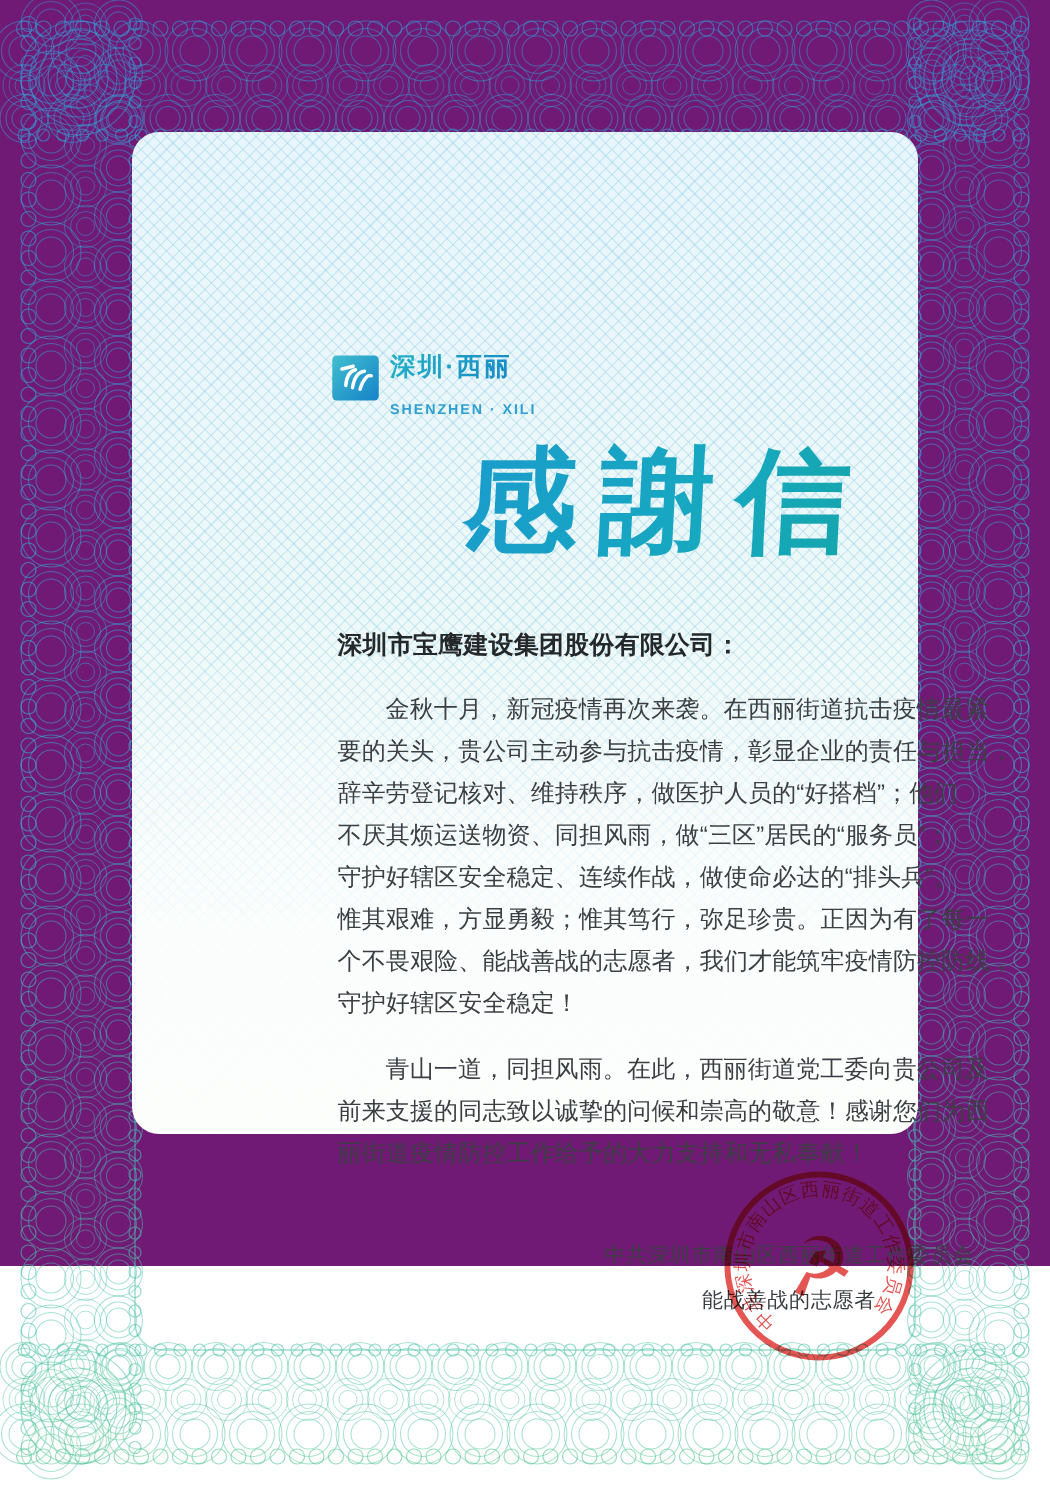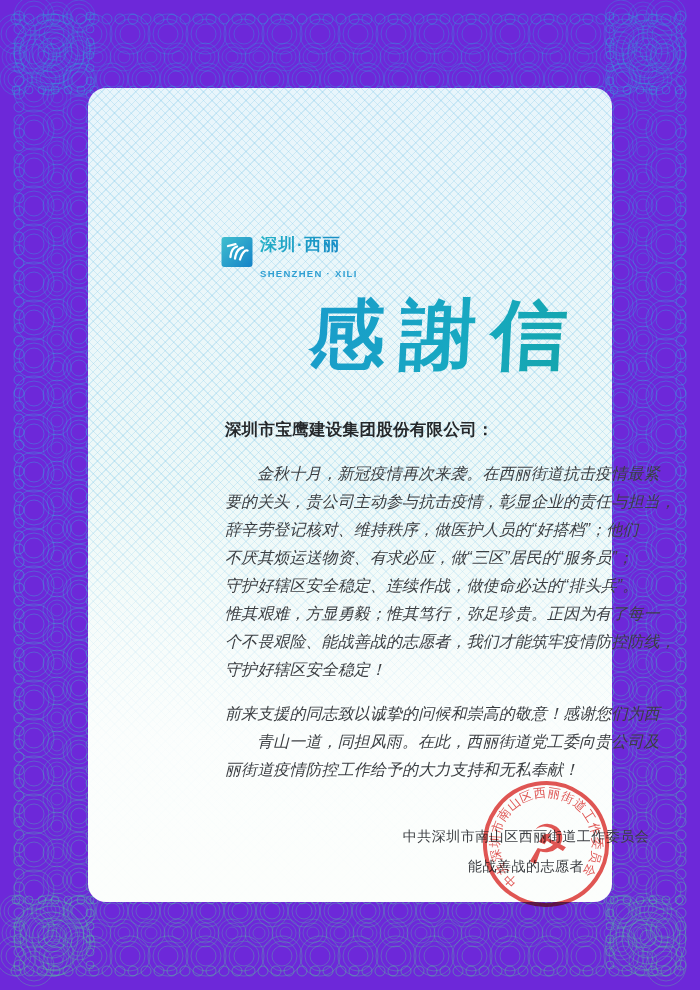--- a/index.html
+++ b/index.html
@@ -1,21 +1,21 @@
 <!DOCTYPE html>
 <html><head>
 <meta charset="utf-8">
 <style>
   html,body{margin:0;padding:0;}
   body{
     width:700px;height:990px;background:#ffffff;
     font-family:"Liberation Sans","DejaVu Sans",sans-serif;
     position:relative;overflow:hidden;
   }
-  .page{position:absolute;inset:0;width:700px;height:990px;background:#6d28d9;}
+  .page{position:absolute;inset:0;width:700px;height:844px;background:#701a75;}
   #guilloche{position:absolute;left:0;top:0;}
   
   .inner{
     position:absolute;left:88px;top:88px;right:88px;bottom:88px;
     border-radius:18px;
     background:
       linear-gradient(180deg, rgba(255,255,255,0) 48%, rgba(252,254,253,0.92) 80%, rgba(252,254,252,0.98) 100%),
       repeating-linear-gradient(45deg, rgba(118,196,232,0.26) 0 1px, rgba(0,0,0,0) 1px 6px),
       repeating-linear-gradient(135deg, rgba(118,196,232,0.26) 0 1px, rgba(0,0,0,0) 1px 6px),
       linear-gradient(180deg,#e8f5fb,#eef9f7 60%,#f9fdfb);
@@ -36,21 +36,21 @@
     font-family:"Liberation Serif","DejaVu Serif",serif;
     background:linear-gradient(105deg,#1c8fd6 8%,#17a9c0 55%,#0f9e8b 95%);
     -webkit-background-clip:text;background-clip:text;color:transparent;
     transform:skewX(-3deg);
   }
   .salutation{
     position:absolute;left:137px;top:331px;
     font-size:16.5px;font-weight:bold;color:#25282b;letter-spacing:0.3px;
   }
   .para{position:absolute;left:137px;width:440px;color:#3b3e42;font-size:16px;}
-  .para .line{height:28px;line-height:28px;white-space:nowrap;letter-spacing:0.1px;font-style:italic;}
+  .para .line{height:28px;line-height:28px;white-space:nowrap;letter-spacing:0.1px;}
   .para .first{text-indent:32px;}
   .p1{top:372px;}
   .p2{top:612px;}
   .sign{position:absolute;left:308px;top:733px;width:260px;text-align:center;color:#3b3e42;}
   .sign div{height:30px;line-height:30px;font-size:14px;letter-spacing:0.5px;}
   .stamp{
     position:absolute;left:388px;top:686px;width:140px;height:140px;
     mix-blend-mode:multiply;opacity:0.88;transform:rotate(-10deg);
   }
 </style>
@@ -1561,30 +1561,30 @@
     </div>
 
     <div class="title">感謝信</div>
 
     <div class="salutation">深圳市宝鹰建设集团股份有限公司：</div>
 
     <div class="para p1">
       <div class="line first">金秋十月，新冠疫情再次来袭。在西丽街道抗击疫情最紧</div>
       <div class="line">要的关头，贵公司主动参与抗击疫情，彰显企业的责任与担当，</div>
       <div class="line">辞辛劳登记核对、维持秩序，做医护人员的“好搭档”；他们</div>
-      <div class="line">不厌其烦运送物资、有求必应，做“三区”居民的“服务员”；</div>
+      <div class="line">不厌其烦运送物资、同担风雨，做“三区”居民的“服务员”；</div>
       <div class="line">守护好辖区安全稳定、连续作战，做使命必达的“排头兵”。</div>
       <div class="line">惟其艰难，方显勇毅；惟其笃行，弥足珍贵。正因为有了每一</div>
       <div class="line">个不畏艰险、能战善战的志愿者，我们才能筑牢疫情防控防线，</div>
       <div class="line">守护好辖区安全稳定！</div>
     </div>
 
     <div class="para p2">
+      <div class="line first">青山一道，同担风雨。在此，西丽街道党工委向贵公司及</div>
       <div class="line">前来支援的同志致以诚挚的问候和崇高的敬意！感谢您们为西</div>
-      <div class="line first">青山一道，同担风雨。在此，西丽街道党工委向贵公司及</div>
       <div class="line">丽街道疫情防控工作给予的大力支持和无私奉献！</div>
     </div>
 
     <div class="sign">
       <div>中共深圳市南山区西丽街道工作委员会</div>
       <div>能战善战的志愿者</div>
     </div>
 
     <div class="stamp">
       <svg width="140" height="140" viewBox="0 0 140 140">

